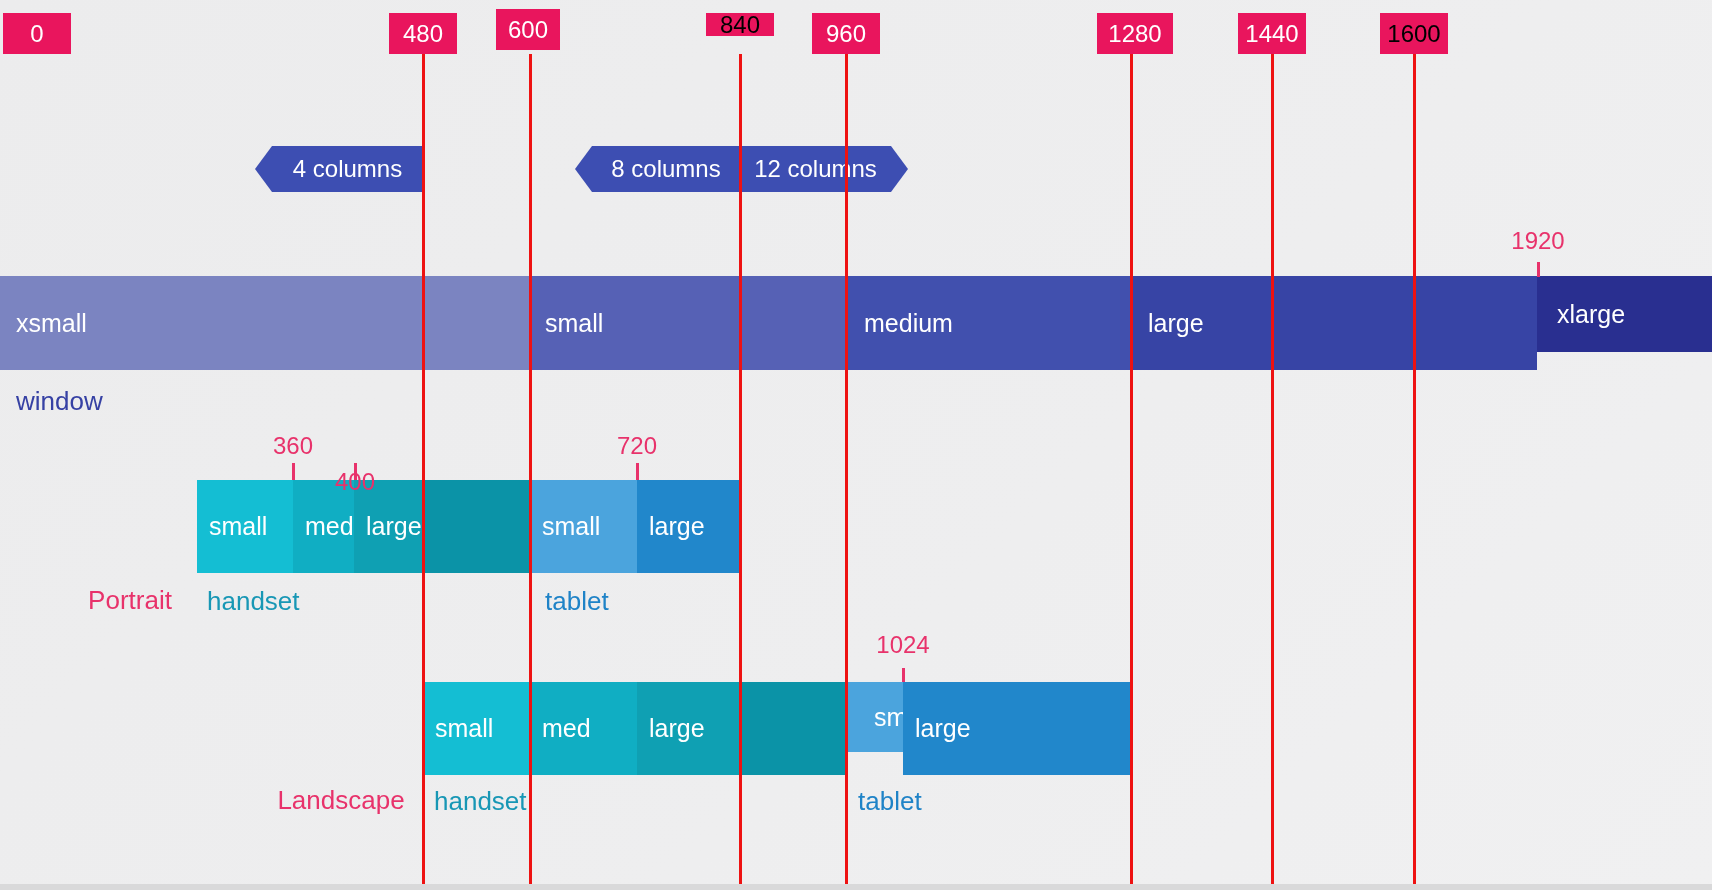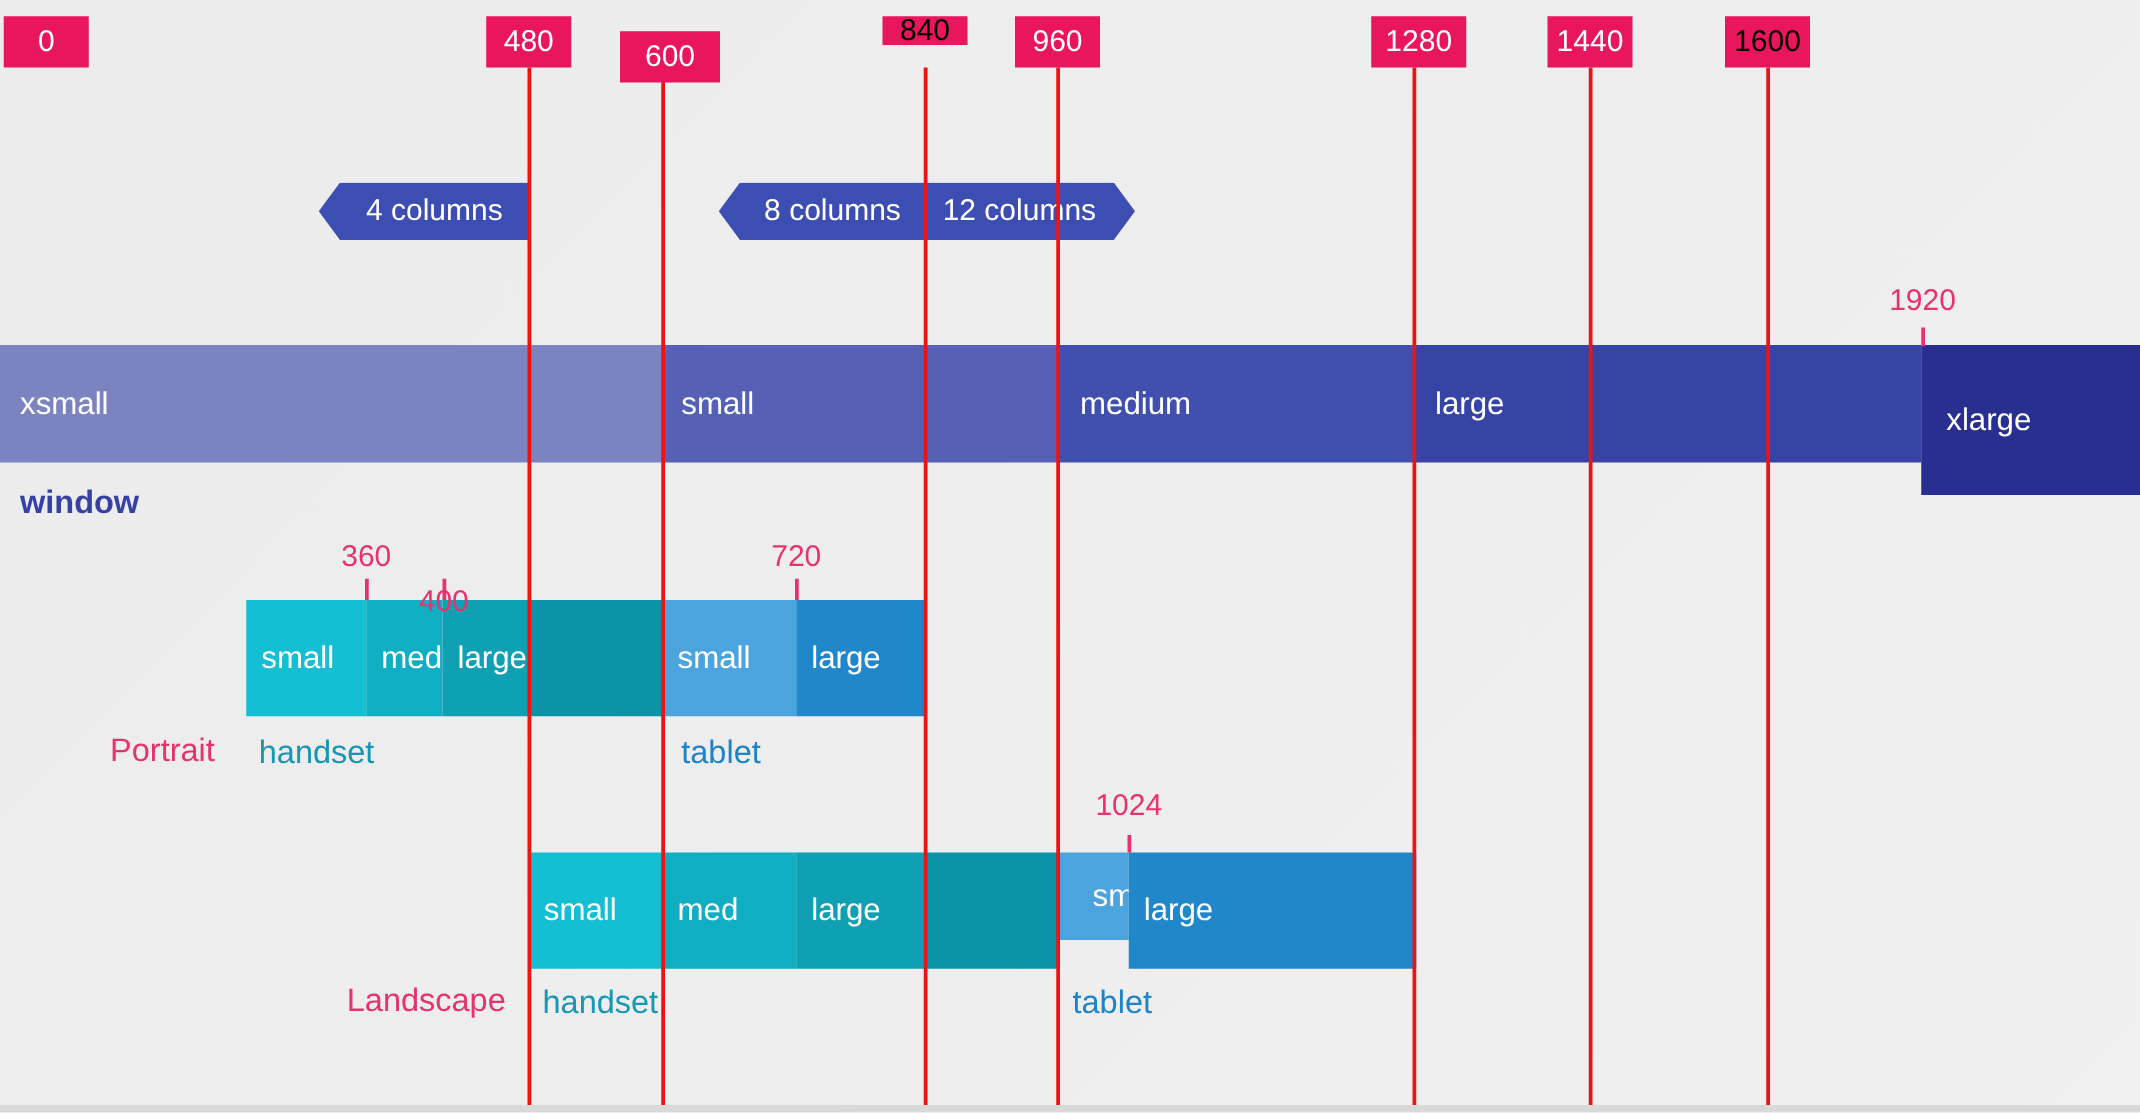--- a/index.html
+++ b/index.html
@@ -36,22 +36,22 @@
 <body>
 
 <div id="stage">
     <div class="badge" style="position: absolute; left: 255px; top: 146px; width: 168px; height: 46px; background: rgb(61, 78, 178); color: rgb(255, 255, 255); clip-path: polygon(0px 50%, 17px 0px, 100% 0px, 100% 100%, 17px 100%); padding-left: 17px;">4 columns</div>
     <div class="badge" style="position: absolute; left: 575px; top: 146px; width: 165px; height: 46px; background: rgb(61, 78, 178); color: rgb(255, 255, 255); clip-path: polygon(0px 50%, 17px 0px, 100% 0px, 100% 100%, 17px 100%); padding-left: 17px;">8 columns</div>
     <div class="badge" style="position: absolute; left: 740px; top: 146px; width: 168px; height: 46px; background: rgb(61, 78, 178); color: rgb(255, 255, 255); clip-path: polygon(0px 0px, calc(100% - 17px) 0px, 100% 50%, calc(100% - 17px) 100%, 0px 100%); padding-right: 17px;">12 columns</div>
     <div class="barseg" style="position: absolute; left: 0px; top: 276px; width: 530px; height: 94px; background: rgb(123, 132, 193); padding-left: 16px;">xsmall</div>
     <div class="barseg" style="position: absolute; left: 530px; top: 276px; width: 316px; height: 94px; background: rgb(86, 97, 181); padding-left: 15px;">small</div>
     <div class="barseg" style="position: absolute; left: 846px; top: 276px; width: 285px; height: 94px; background: rgb(65, 80, 174); padding-left: 18px;">medium</div>
     <div class="barseg" style="position: absolute; left: 1131px; top: 276px; width: 406px; height: 94px; background: rgb(55, 68, 165); padding-left: 17px;">large</div>
-    <div class="barseg" style="position: absolute; left: 1537px; top: 276px; width: 175px; height: 120px; background: rgb(41, 47, 144); padding-left: 20px;">xlarge</div>
-    <div class="caption" style="position: absolute; left: 16px; top: 386px; color: rgb(54, 65, 164); font-weight: bold;">window</div>
+    <div class="barseg" style="position: absolute; left: 1537px; top: 276px; width: 175px; height: 76px; background: rgb(41, 47, 144); padding-left: 20px;">xlarge</div>
+    <div class="caption" style="position: absolute; left: 16px; top: 386px; color: rgb(54, 65, 164);">window</div>
     <div class="marker-label" style="position: absolute; left: 1538px; top: 241px; color: rgb(232, 50, 107);">1920</div>
     <div class="tick" style="position: absolute; left: 1537px; top: 262px; width: 3px; height: 15px; background: rgb(232, 50, 107);"></div>
     <div class="marker-label" style="position: absolute; left: 293px; top: 446px; color: rgb(232, 50, 107);">360</div>
     <div class="tick" style="position: absolute; left: 292px; top: 463px; width: 3px; height: 17px; background: rgb(232, 50, 107);"></div>
     <div class="marker-label" style="position: absolute; left: 355px; top: 446px; color: rgb(232, 50, 107); margin-top: 36px;">400</div>
     <div class="tick" style="position: absolute; left: 354px; top: 463px; width: 3px; height: 17px; background: rgb(232, 50, 107);"></div>
     <div class="marker-label" style="position: absolute; left: 637px; top: 446px; color: rgb(232, 50, 107);">720</div>
     <div class="tick" style="position: absolute; left: 636px; top: 463px; width: 3px; height: 17px; background: rgb(232, 50, 107);"></div>
     <div class="marker-label" style="position: absolute; left: 903px; top: 645px; color: rgb(232, 50, 107);">1024</div>
     <div class="tick" style="position: absolute; left: 902px; top: 668px; width: 3px; height: 14px; background: rgb(232, 50, 107);"></div>
@@ -75,20 +75,20 @@
     <div class="rowlabel" style="position: absolute; left: 341px; top: 800px; color: rgb(232, 50, 107);">Landscape</div>
     <div class="vline" style="position: absolute; left: 422px; top: 54px; width: 3px; height: 830px; background: rgb(238, 18, 18);"></div>
     <div class="vline" style="position: absolute; left: 529px; top: 54px; width: 3px; height: 830px; background: rgb(238, 18, 18);"></div>
     <div class="vline" style="position: absolute; left: 739px; top: 54px; width: 3px; height: 830px; background: rgb(238, 18, 18);"></div>
     <div class="vline" style="position: absolute; left: 845px; top: 54px; width: 3px; height: 830px; background: rgb(238, 18, 18);"></div>
     <div class="vline" style="position: absolute; left: 1130px; top: 54px; width: 3px; height: 830px; background: rgb(238, 18, 18);"></div>
     <div class="vline" style="position: absolute; left: 1271px; top: 54px; width: 3px; height: 830px; background: rgb(238, 18, 18);"></div>
     <div class="vline" style="position: absolute; left: 1413px; top: 54px; width: 3px; height: 830px; background: rgb(238, 18, 18);"></div>
     <div class="flag" style="position: absolute; left: 3px; top: 13px; width: 68px; height: 41px; background: rgb(233, 21, 93); color: rgb(255, 255, 255);">0</div>
     <div class="flag" style="position: absolute; left: 389px; top: 13px; width: 68px; height: 41px; background: rgb(233, 21, 93); color: rgb(255, 255, 255);">480</div>
-    <div class="flag" style="position: absolute; left: 496px; top: 25px; width: 80px; height: 41px; background: rgb(233, 21, 93); color: rgb(255, 255, 255);">600</div>
+    <div class="flag" style="position: absolute; left: 496px; top: 9px; width: 64px; height: 41px; background: rgb(233, 21, 93); color: rgb(255, 255, 255);">600</div>
     <div class="flag" style="position: absolute; left: 706px; top: 13px; width: 68px; height: 23px; background: rgb(233, 21, 93); color: #000000;">840</div>
     <div class="flag" style="position: absolute; left: 812px; top: 13px; width: 68px; height: 41px; background: rgb(233, 21, 93); color: rgb(255, 255, 255);">960</div>
     <div class="flag" style="position: absolute; left: 1097px; top: 13px; width: 76px; height: 41px; background: rgb(233, 21, 93); color: rgb(255, 255, 255);">1280</div>
     <div class="flag" style="position: absolute; left: 1238px; top: 13px; width: 68px; height: 41px; background: rgb(233, 21, 93); color: rgb(255, 255, 255);">1440</div>
     <div class="flag" style="position: absolute; left: 1380px; top: 13px; width: 68px; height: 41px; background: rgb(233, 21, 93); color: #000000;">1600</div>
     <div style="position: absolute; left: 0px; top: 884px; width: 1712px; height: 6px; background: rgb(217, 217, 218); z-index: 4;"></div>
   </div>
 
 </body></html>

